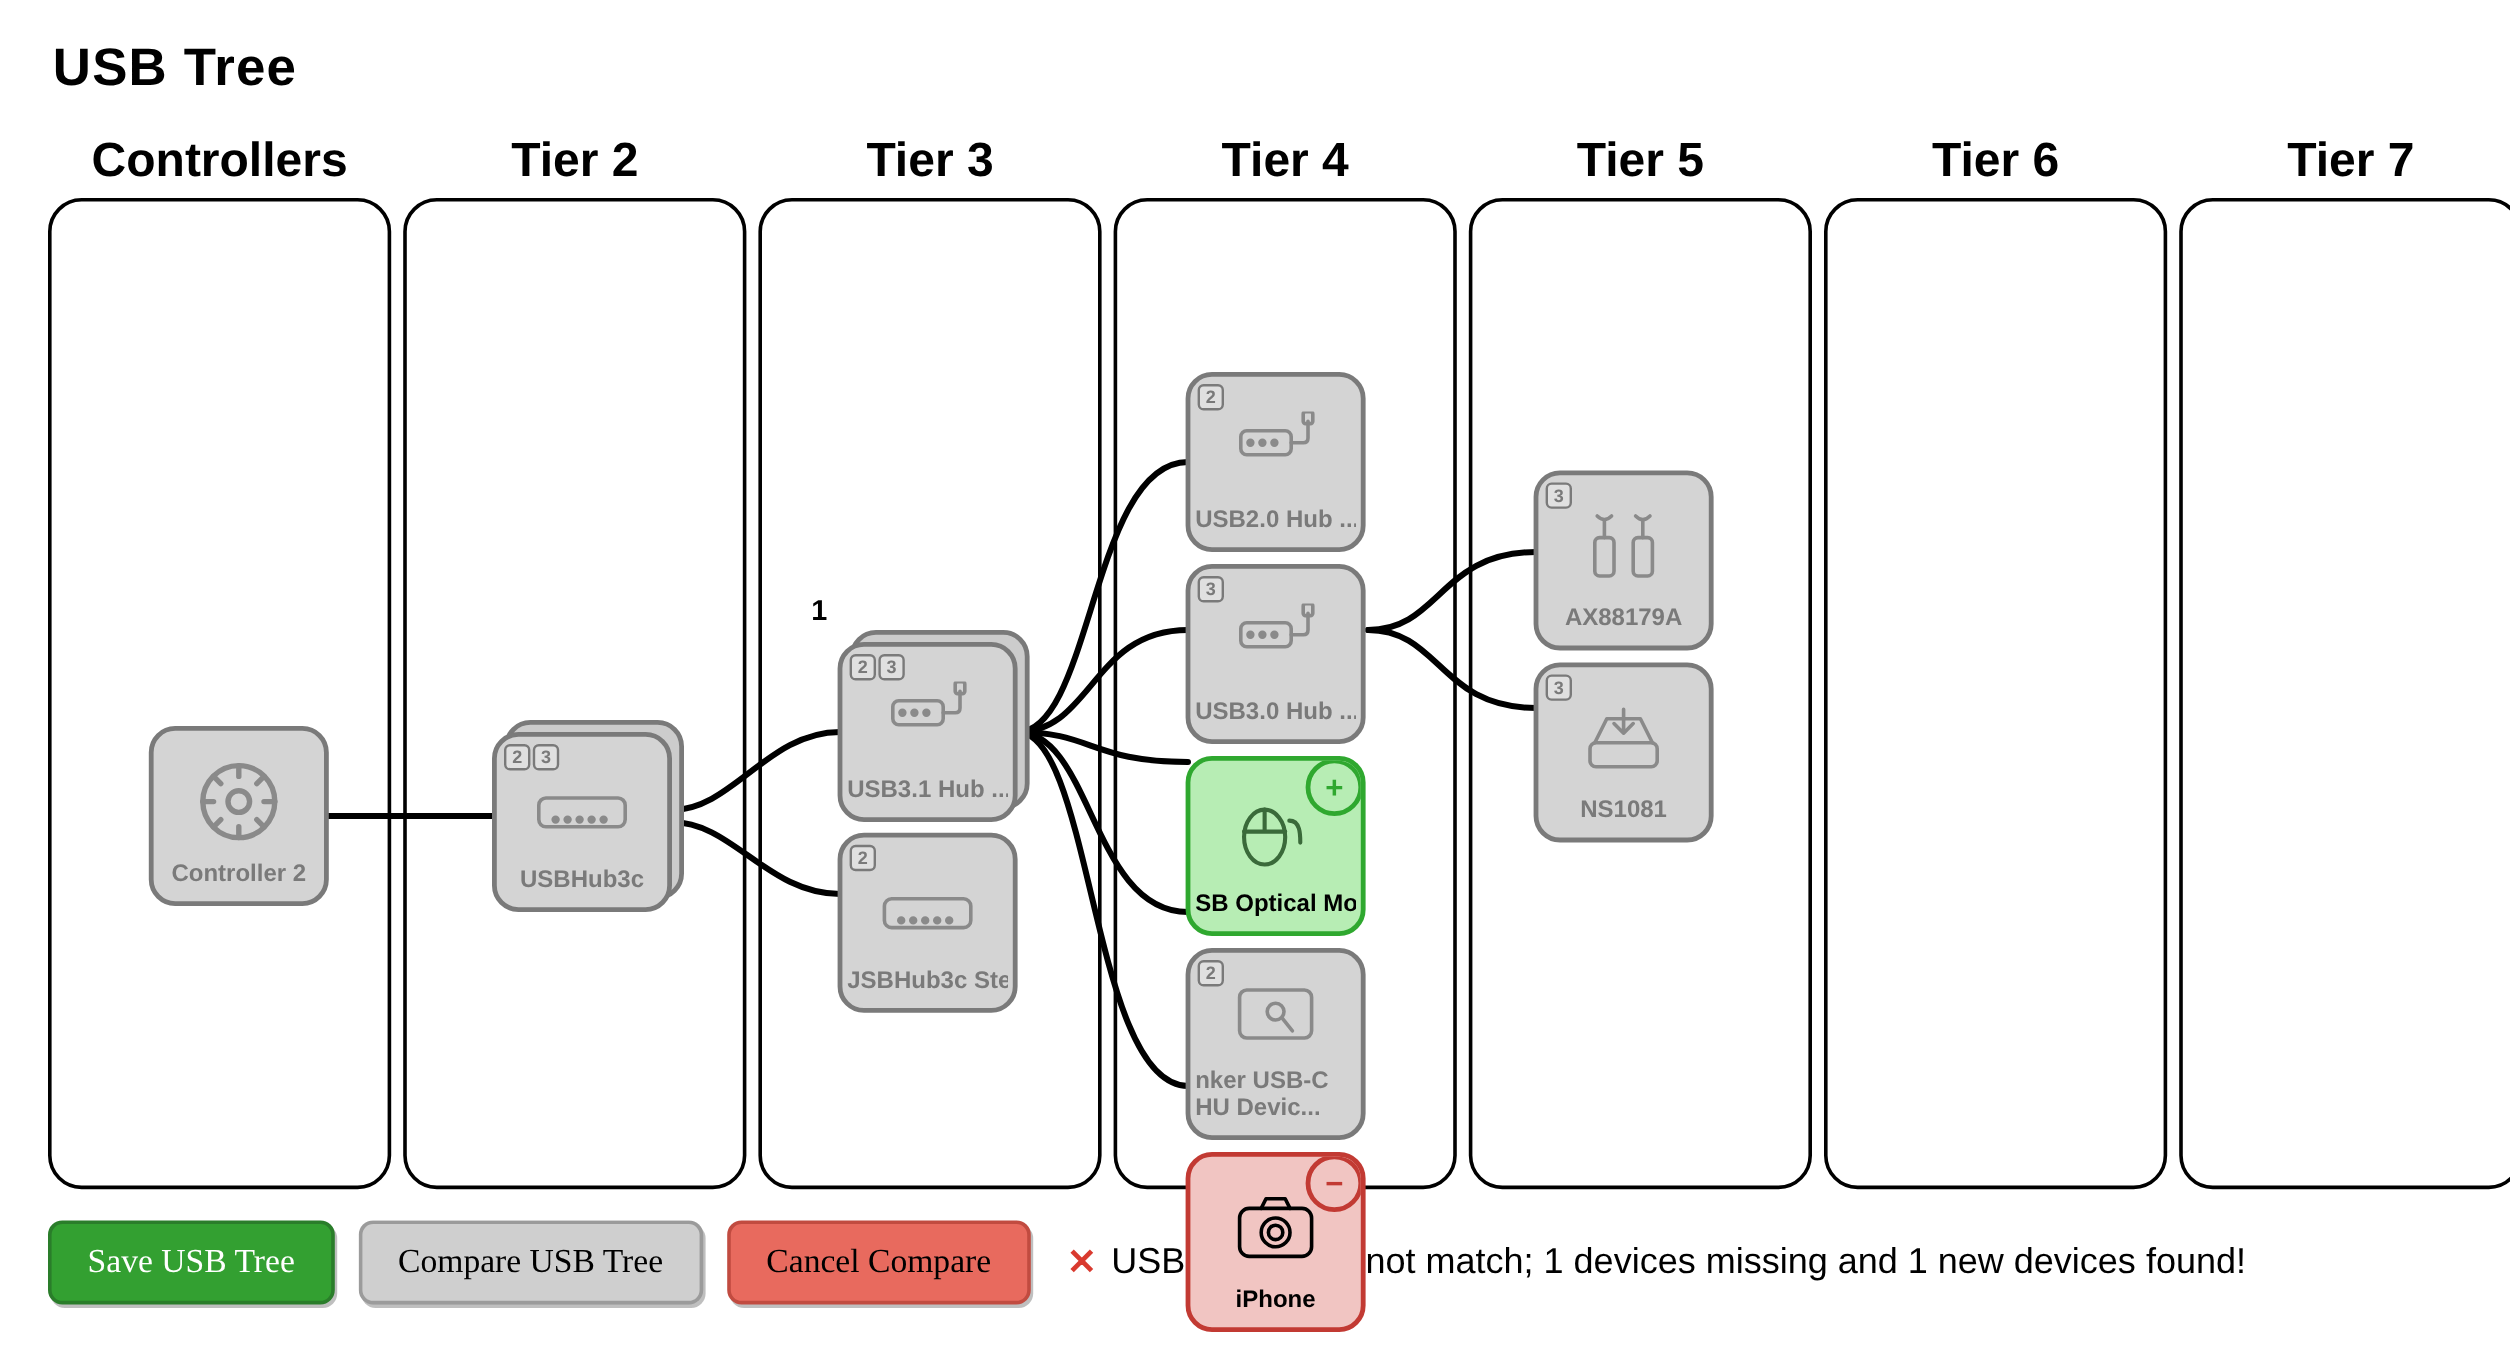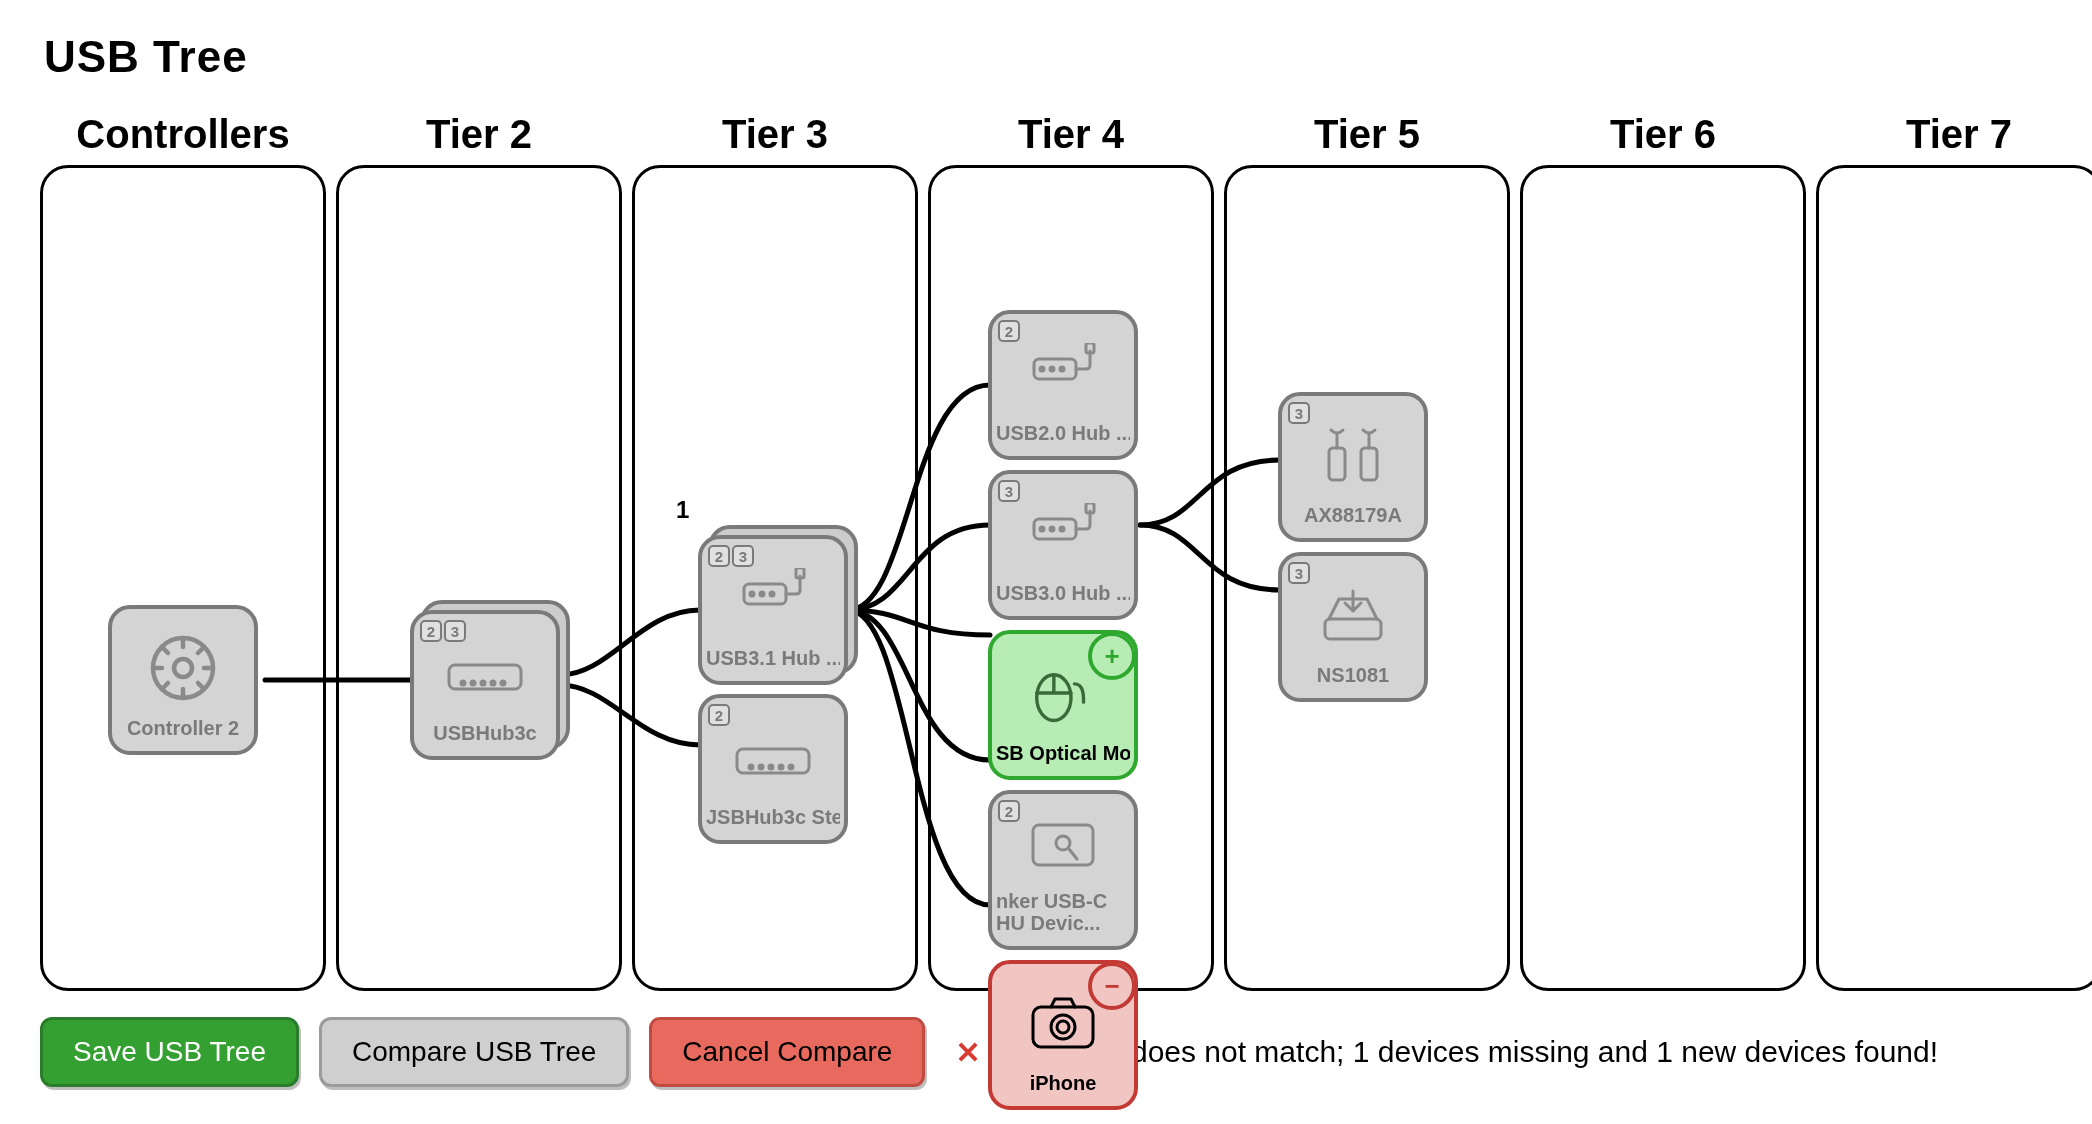--- a/index.html
+++ b/index.html
@@ -18,24 +18,24 @@
   .card .label{font-size:20px;font-weight:700;color:#7a7a7a;text-align:left;line-height:1.1;white-space:nowrap;overflow:hidden;max-width:100%;}
   .card.added .label,.card.removed .label{color:#000;}
   .card .icon-slot{flex:1;display:flex;align-items:center;justify-content:center;width:100%;}
   .port-badges{position:absolute;top:6px;left:6px;display:flex;gap:2px;}
   .port-badge{min-width:22px;height:22px;border:2px solid #7a7a7a;border-radius:5px;background:#e0e0e0;color:#7a7a7a;font-size:15px;font-weight:700;display:flex;align-items:center;justify-content:center;padding:0 3px;box-sizing:border-box;}
   .corner-badge{position:absolute;top:-2px;right:-2px;width:40px;height:40px;border-radius:50%;display:flex;align-items:center;justify-content:center;font-size:26px;font-weight:900;color:#2fa82f;}
   .corner-badge.plus{border:4px solid #2fa82f;background:#b7edb4;}
   .corner-badge.minus{border:4px solid #c23a33;background:#f1c5c2;color:#c23a33;}
   .edge-label{position:absolute;font-size:24px;font-weight:700;z-index:3;}
   .bottom-row{display:flex;align-items:center;gap:20px;margin-top:26px;}
-  .btn{height:64px;padding:0 30px;border-radius:12px;border:3px solid rgba(0,0,0,.25);font-size:28px;font-weight:500;display:flex;align-items:center;box-shadow:2px 3px 0 rgba(0,0,0,.25);cursor:pointer;}
+  .btn{height:64px;padding:0 30px;border-radius:12px;border:3px solid rgba(0,0,0,.25);font-size:28px;font-weight:500;display:flex;align-items:center;box-shadow:2px 3px 0 rgba(0,0,0,.25);cursor:pointer;font-family:Liberation Serif, serif;}
   .btn.green{background:#33a031;color:#fff;border-color:#2a7d2a;}
   .btn.grey{background:#cfcfcf;color:#000;text-align:right;}
-  .btn.red{background:#e86a5e;color:#000;border-color:#c14b40;border-radius:11px;}
+  .btn.red{background:#e86a5e;color:#000;border-color:#c14b40;}
   .status{font-size:30px;display:flex;align-items:center;gap:12px;margin-left:10px;}
   .x-mark{color:#d93a2f;font-weight:900;font-size:30px;}
   
   .ic{stroke:#8a8a8a;fill:none;stroke-width:3;stroke-linecap:round;stroke-linejoin:round;}
   .ic-dark{stroke:#3a6a3a;}
   .ic-removed{stroke:#000;}
 </style>
 </head>
 <body>
 
@@ -88,21 +88,21 @@
         <div class="tier-title">Tier 6</div>
         <div class="tier-box"></div>
       </div>
     <div class="tier">
         <div class="tier-title">Tier 7</div>
         <div class="tier-box"></div>
       </div>
 
     <div class="edge-label" style="left:636px;top:384px;">1</div>
 
-    <div class="node" style="left:68px;top:493px;">
+    <div class="node" style="left:84px;top:493px;">
       <div class="card">
         <div class="icon-slot">
             <svg width="72" height="72" viewBox="0 0 48 48" class="ic">
               <circle cx="24" cy="24" r="20"></circle>
               <circle cx="24" cy="24" r="6"></circle>
               <path d="M24 4v6M24 38v6M4 24h6M38 24h6M10 10l4 4M34 34l4 4M38 10l-4 4M10 38l4-4"></path>
             </svg>
           </div>
         <div class="label">Controller 2</div>
       </div>

